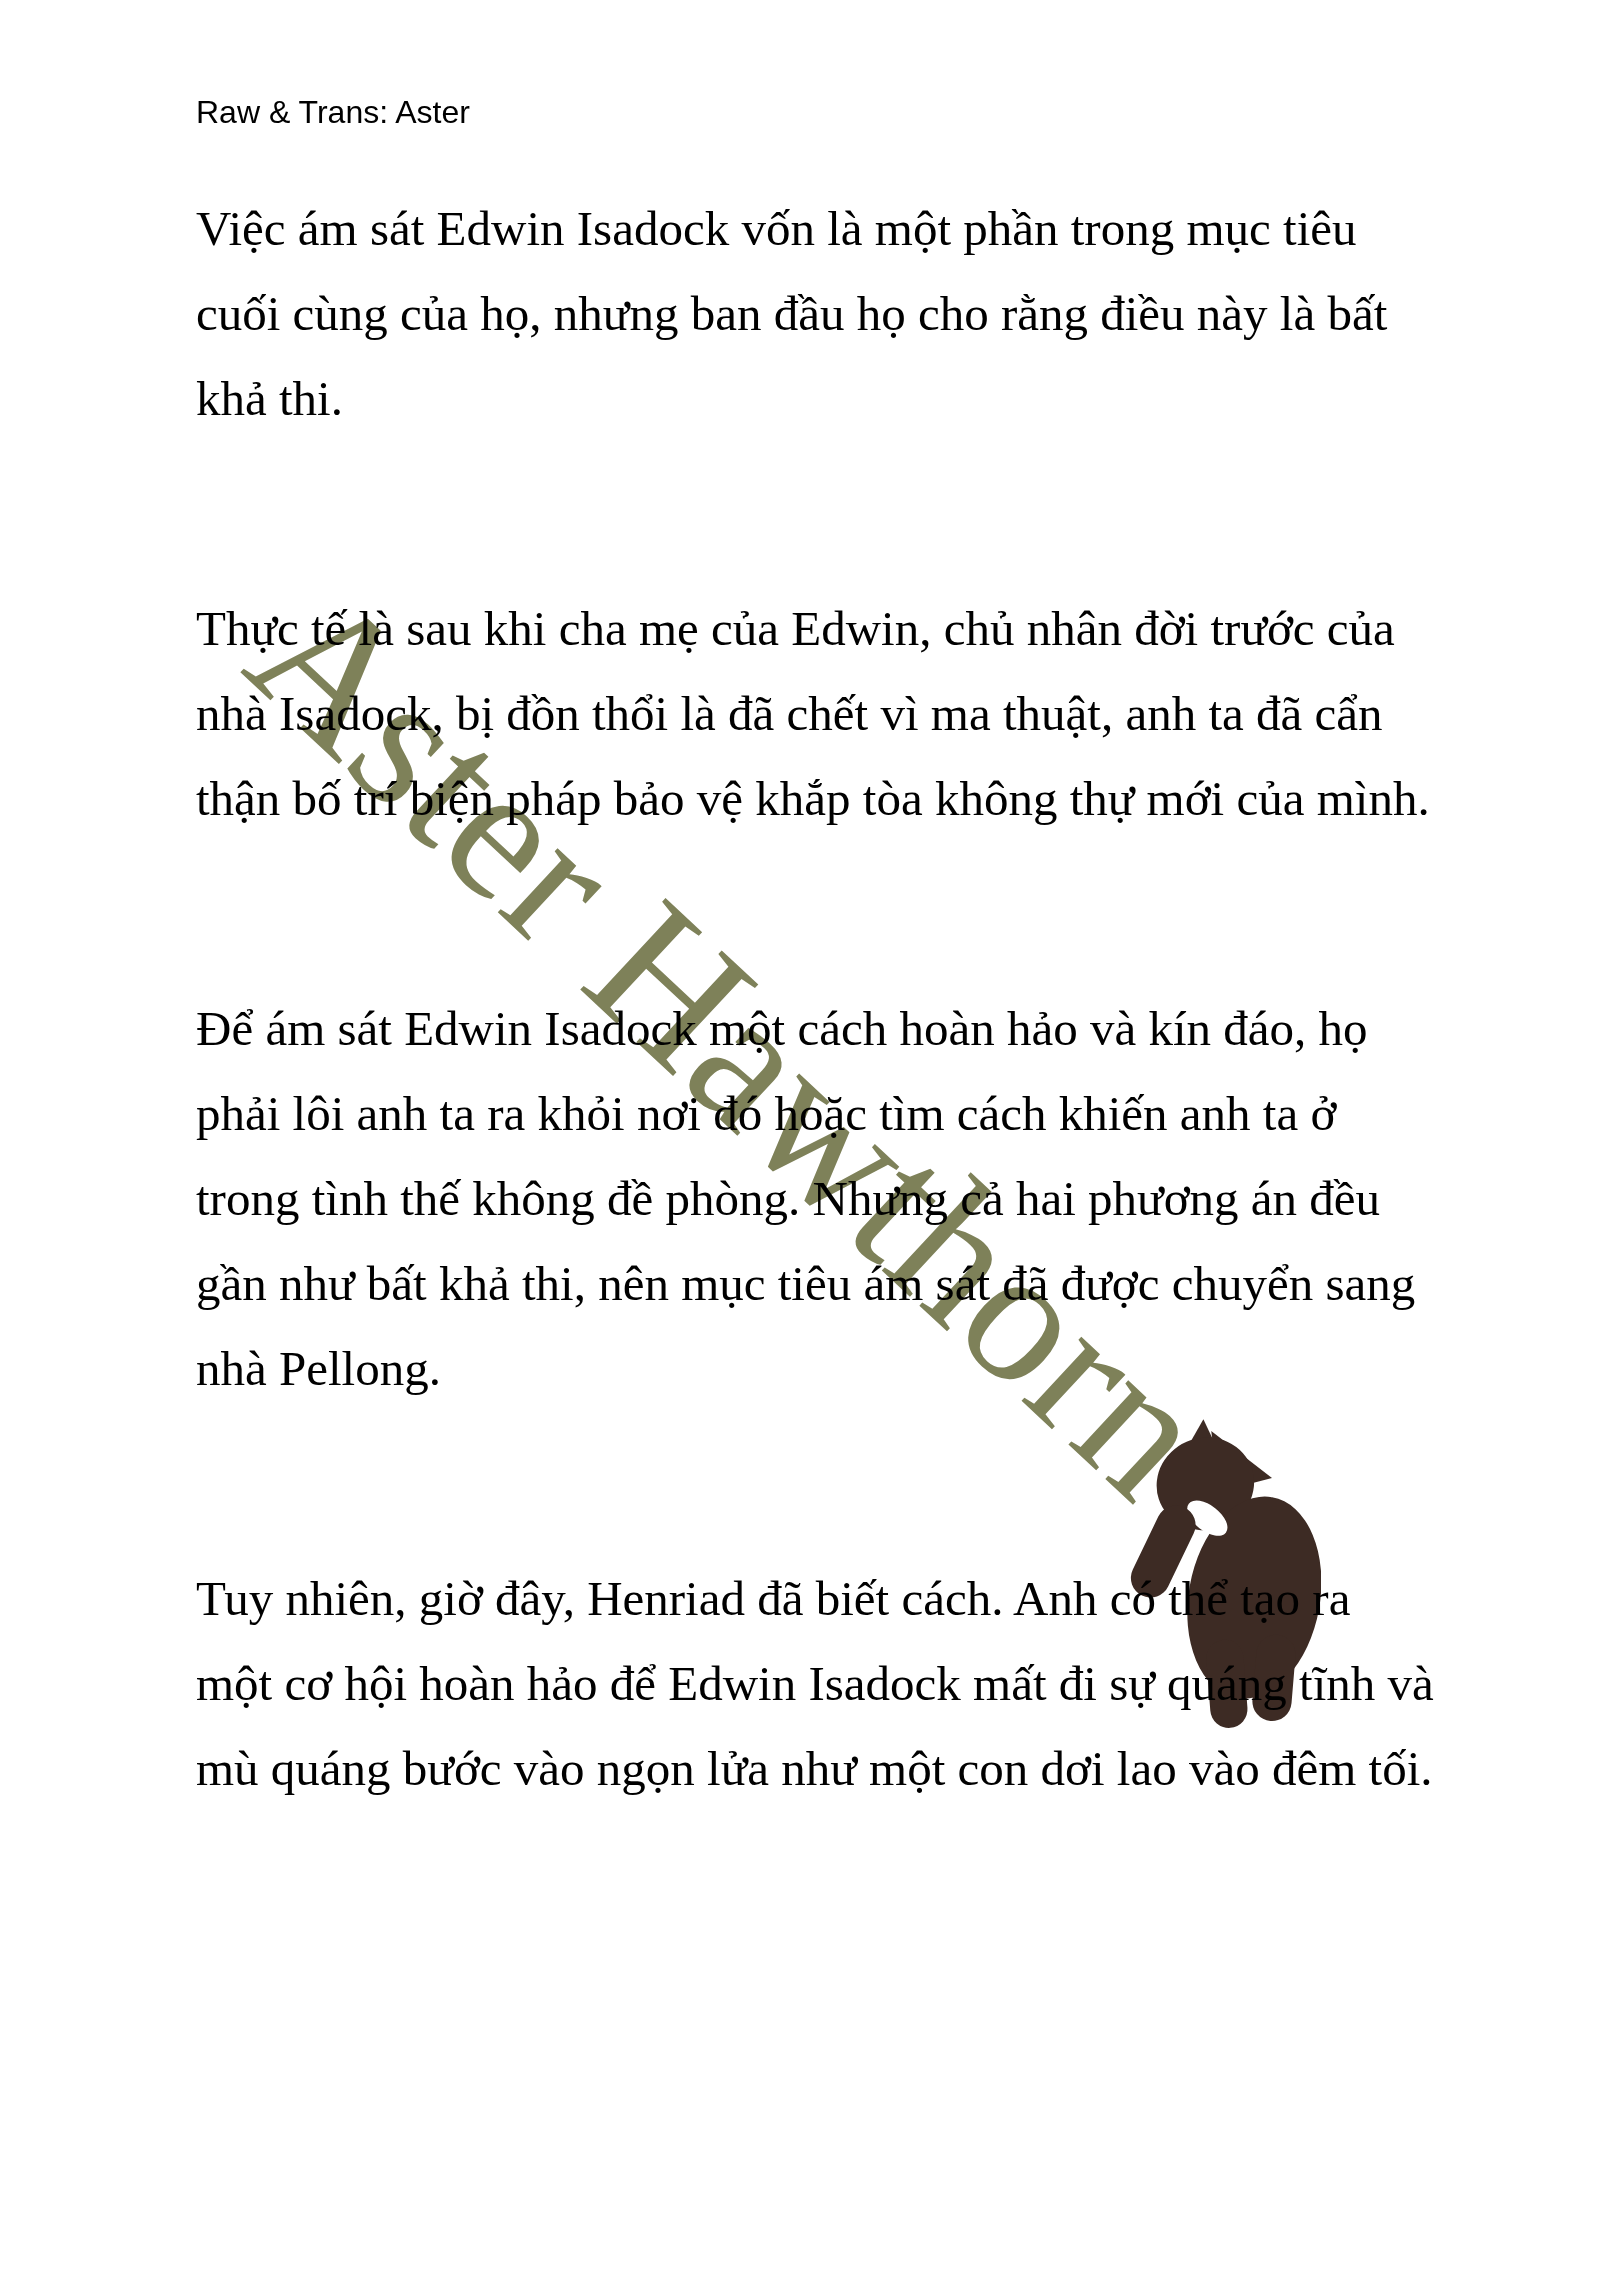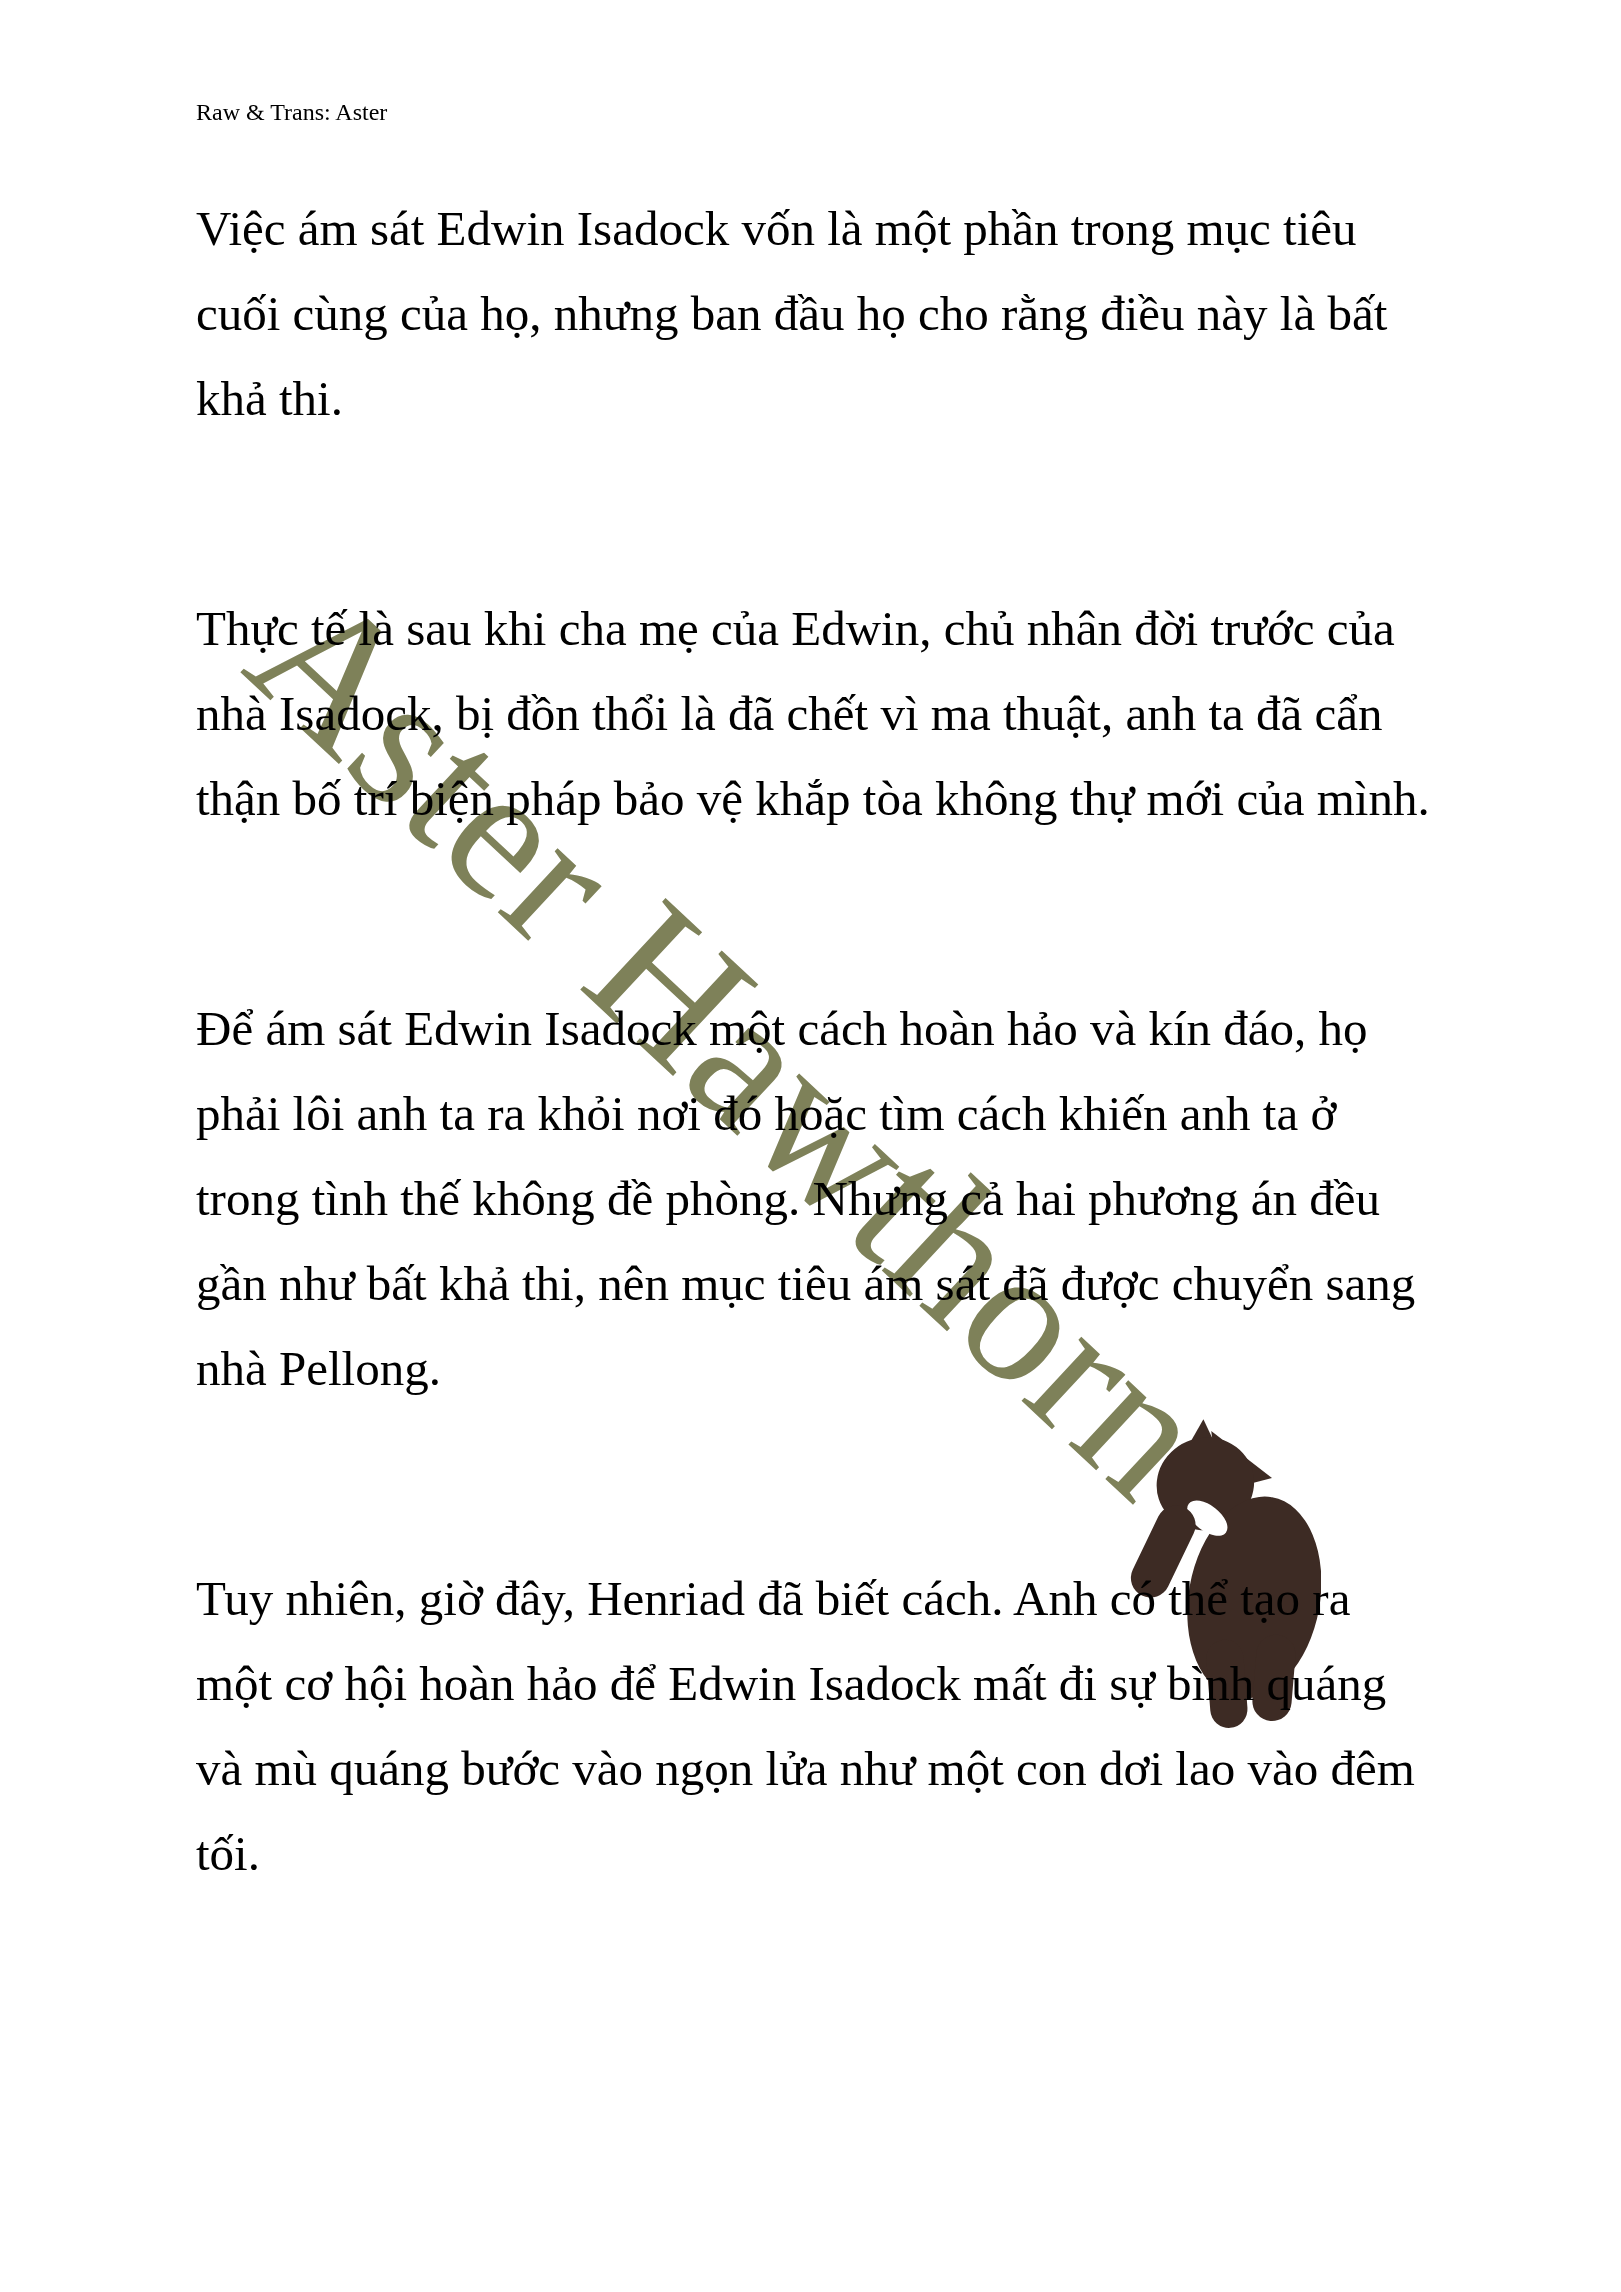--- a/index.html
+++ b/index.html
@@ -34,22 +34,22 @@
     top: 1419px;
     z-index: 2;
   }
   .cat-fill { fill: var(--color-cat, #3d2b24); }
   .cat-stroke { stroke: var(--color-cat, #3d2b24); fill: none; }
   .cat-notch { fill: var(--color-page_bg, #ffffff); }
   .credit {
     position: absolute;
     left: 196px;
     top: 93px;
-    font-family: Liberation Serif, serif;
-    font-size: 24px;
+    font-family: Liberation Sans, sans-serif;
+    font-size: 32px;
     line-height: 39px;
     color: var(--color-text, #000000);
     z-index: 3;
   }
   .body-text {
     position: absolute;
     left: 196px;
     top: 186px;
     width: 1240px;
     font-size: 49px;
@@ -81,17 +81,17 @@
       <line class="cat-stroke" x1="154" y1="240" x2="150" y2="288" stroke-width="40" stroke-linecap="round"></line>
     </g>
   </svg>
 
   <div class="credit">Raw &amp; Trans: Aster</div>
 
   <div class="body-text">
     <p>Việc ám sát Edwin Isadock vốn là một phần trong mục tiêu cuối cùng của họ, nhưng ban đầu họ cho rằng điều này là bất khả thi.</p>
     <p>Thực tế là sau khi cha mẹ của Edwin, chủ nhân đời trước của nhà Isadock, bị đồn thổi là đã chết vì ma thuật, anh ta đã cẩn thận bố trí biện pháp bảo vệ khắp tòa không thự mới của mình.</p>
     <p>Để ám sát Edwin Isadock một cách hoàn hảo và kín đáo, họ phải lôi anh ta ra khỏi nơi đó hoặc tìm cách khiến anh ta ở trong tình thế không đề phòng. Nhưng cả hai phương án đều gần như bất khả thi, nên mục tiêu ám sát đã được chuyển sang nhà Pellong.</p>
-    <p>Tuy nhiên, giờ đây, Henriad đã biết cách. Anh có thể tạo ra một cơ hội hoàn hảo để Edwin Isadock mất đi sự bình quáng và mù quáng bước vào ngọn lửa như một con dơi lao vào đêm tối.</p>
+    <p>Tuy nhiên, giờ đây, Henriad đã biết cách. Anh có thể tạo ra một cơ hội hoàn hảo để Edwin Isadock mất đi sự quáng tĩnh và mù quáng bước vào ngọn lửa như một con dơi lao vào đêm tối.</p>
   </div>
 
 </div>
 
 
 </body></html>

